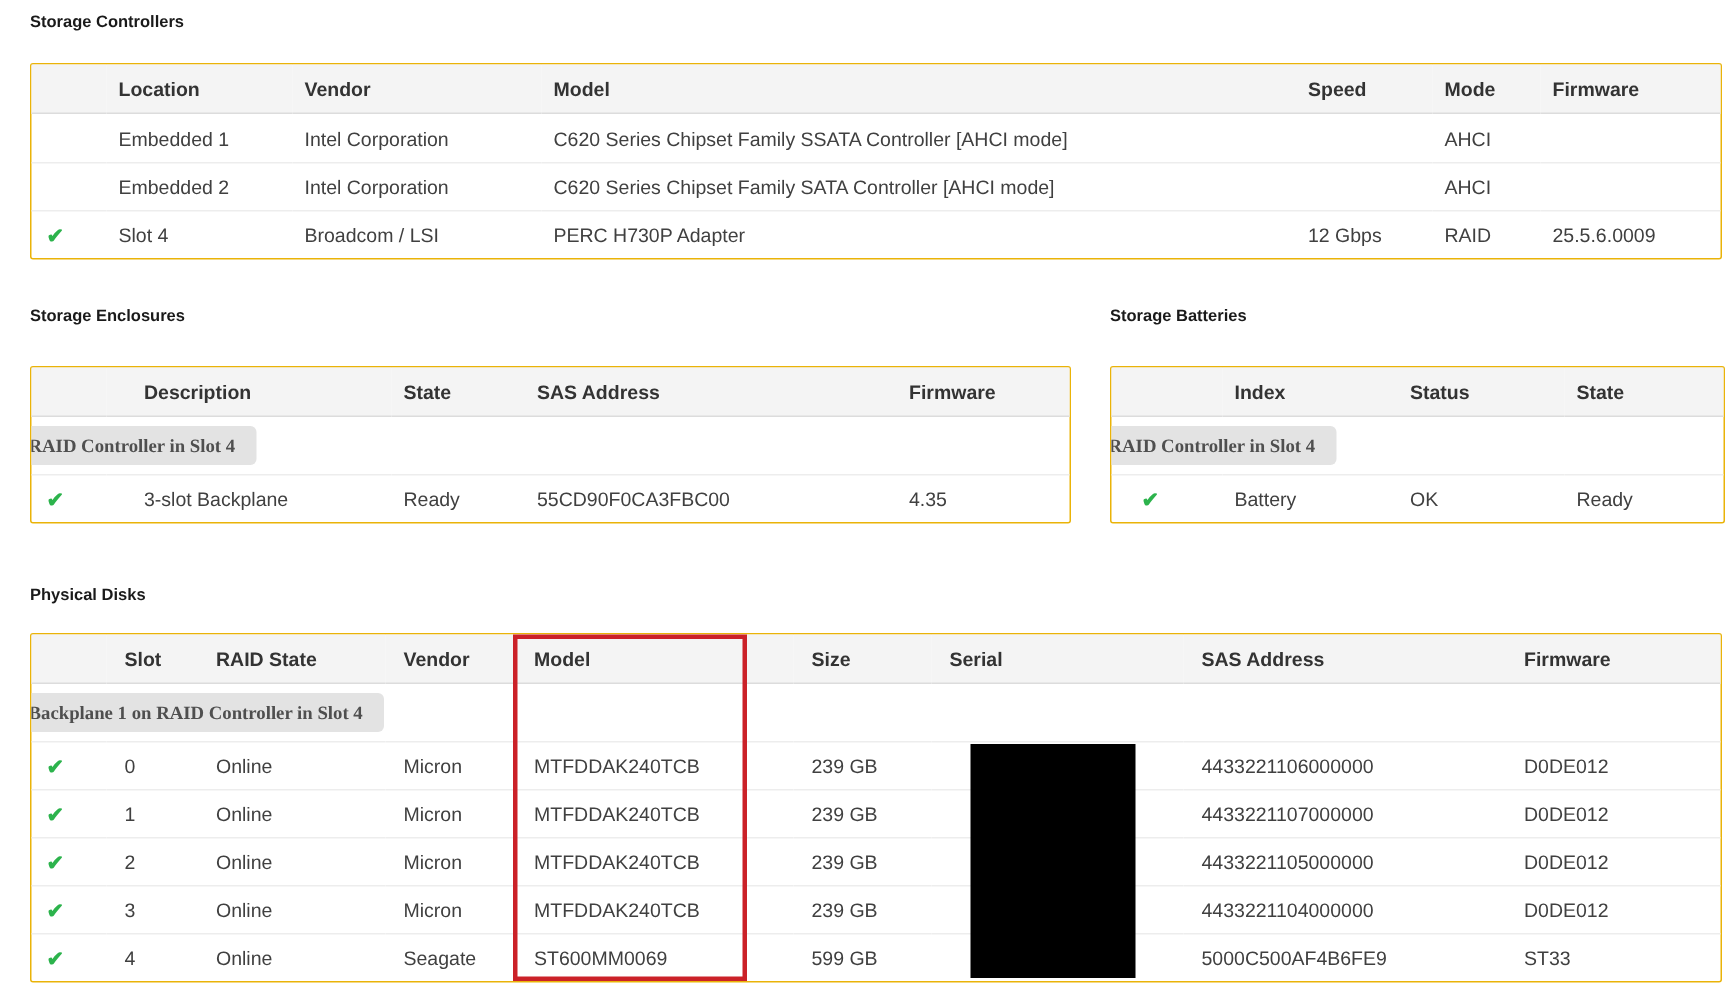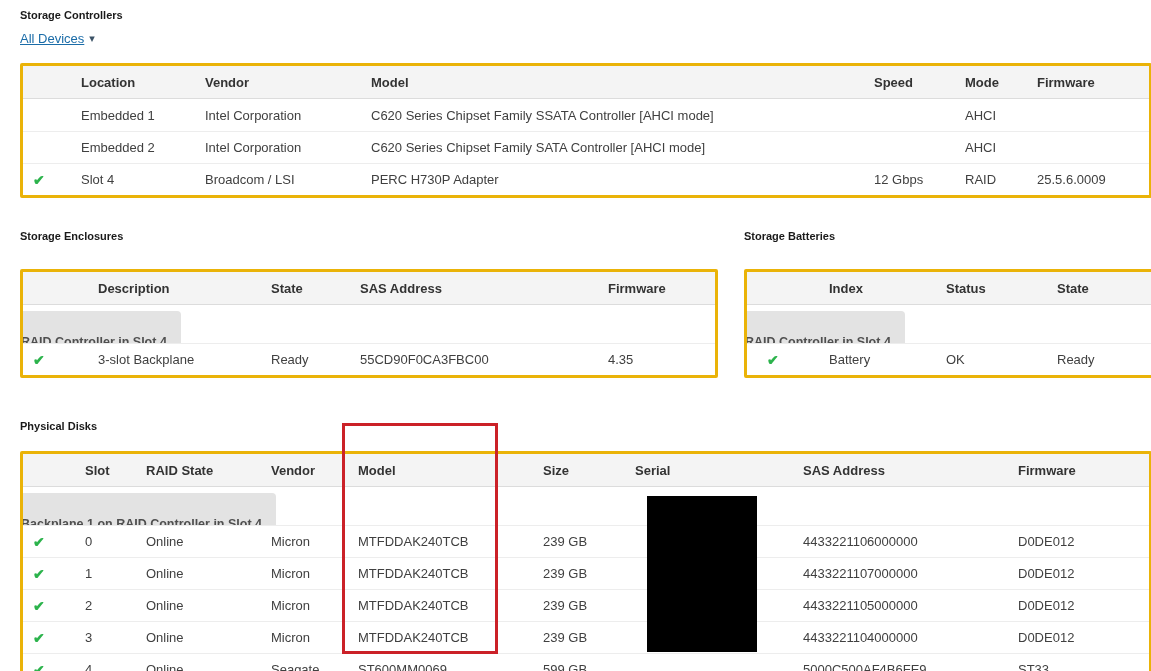--- a/index.html
+++ b/index.html
@@ -13,41 +13,41 @@
 
   h2.section-title {
     margin:0; font-size:11px; line-height:22px; font-weight:700; color:#1a1a1a;
   }
   .filter { margin-top:3px; height:18px; display:flex; align-items:center; gap:5px; cursor:pointer; }
   .filter-link { font-size:13px; color:#1a6ca8; text-decoration:underline; }
   .caret { font-size:11px; color:#3b5266; line-height:11px; }
 
   table.tbl {
     border-collapse:separate; border-spacing:0; table-layout:fixed;
-    background:#fff; border:3px solid #eab308; border-radius:2px;
+    background:#fff; border:1px solid #eab308; border-radius:2px;
     font-size:13px; color:#404040; width:100%;
   }
   .tbl th {
     background:#f4f4f4; text-align:left; font-weight:700; color:#333;
     height:33px; padding:0 4px 0 8px; border-bottom:1px solid #dcdcdc;
     white-space:nowrap; overflow:hidden;
   }
   .tbl td {
     height:32px; padding:0 4px 0 8px; white-space:nowrap; overflow:hidden;
   }
   .tbl tbody tr + tr td { border-top:1px solid #ededed; }
   .tbl .col-icon { padding-left:10px; }
   .check { color:#2cb34c; font-size:14px; font-weight:700; }
 
   
   .group-cell { position:relative; height:38px !important; }
   .group-badge {
     position:absolute; left:-16px; top:6px; background:#e3e3e3; color:#4f4f4f;
     font-size:12.5px; font-weight:700; line-height:16px;
-    padding:23px 14px; border-radius:4px; white-space:nowrap; z-index:2;
+    padding:5px 14px; border-radius:4px; white-space:nowrap; z-index:2;font-family:Liberation Serif, serif;
   }
 
   
   .sec-controllers { padding-top:4px; }
   .sec-controllers table { margin-top:16px; }
   .two-col { display:flex; gap:26px; margin-top:27px; }
   .col-left  { width:815px; }
   .col-right { width:408px; }
   .two-col table { margin-top:22px; }
   .sec-disks { margin-top:37px; }
@@ -67,24 +67,20 @@
     background:#000; z-index:9;
   }
 </style>
 </head>
 <body>
 
 <div class="page">
 
   <section class="sec-controllers">
     <h2 class="section-title">Storage Controllers</h2>
-    <div class="filter">
-      <span class="filter-link">All Devices</span>
-      <span class="caret">▾</span>
-    </div>
 
     <table class="tbl tbl-controllers">
       <colgroup>
         <col style="width:50px">
           <col style="width:124px">
           <col style="width:166px">
         <col style="width:503px">
           <col style="width:91px">
           <col style="width:72px">
           <col style="width:120px">

